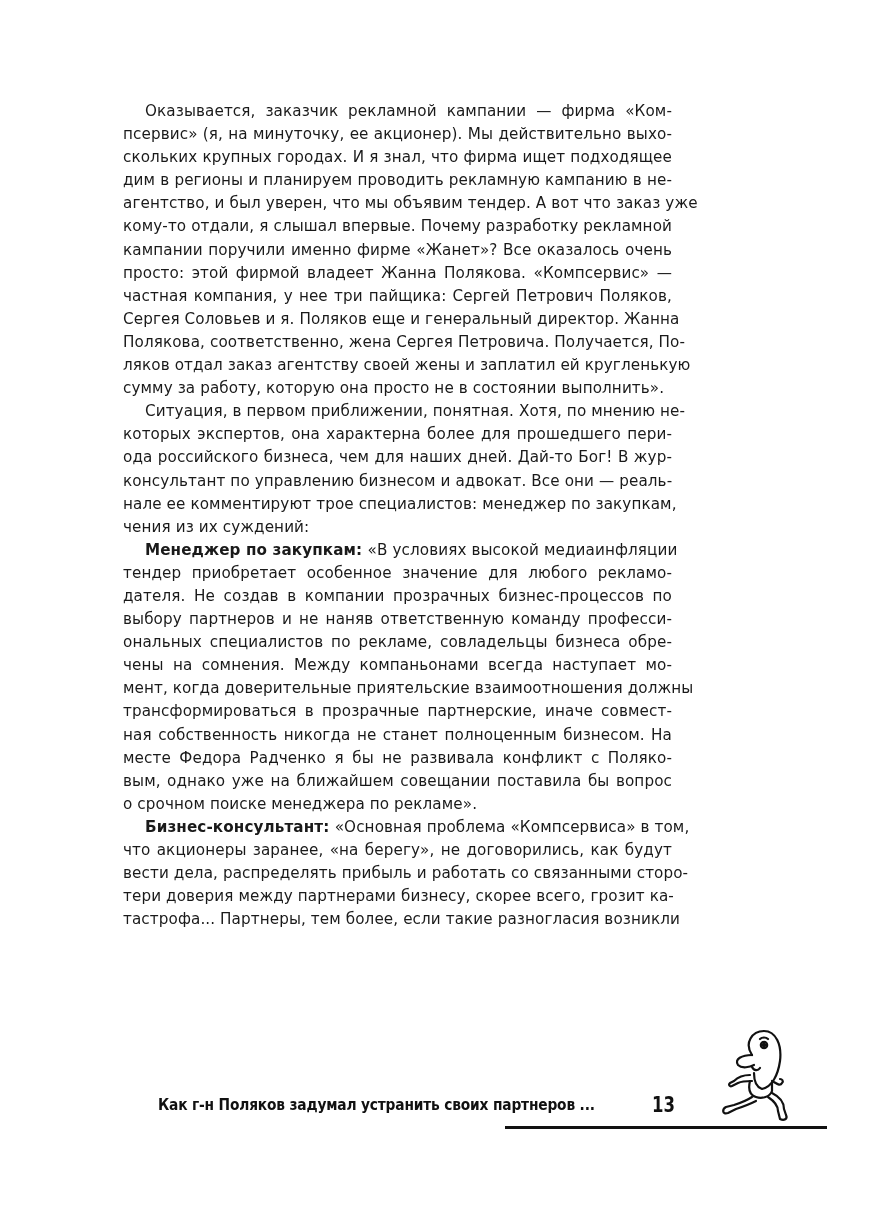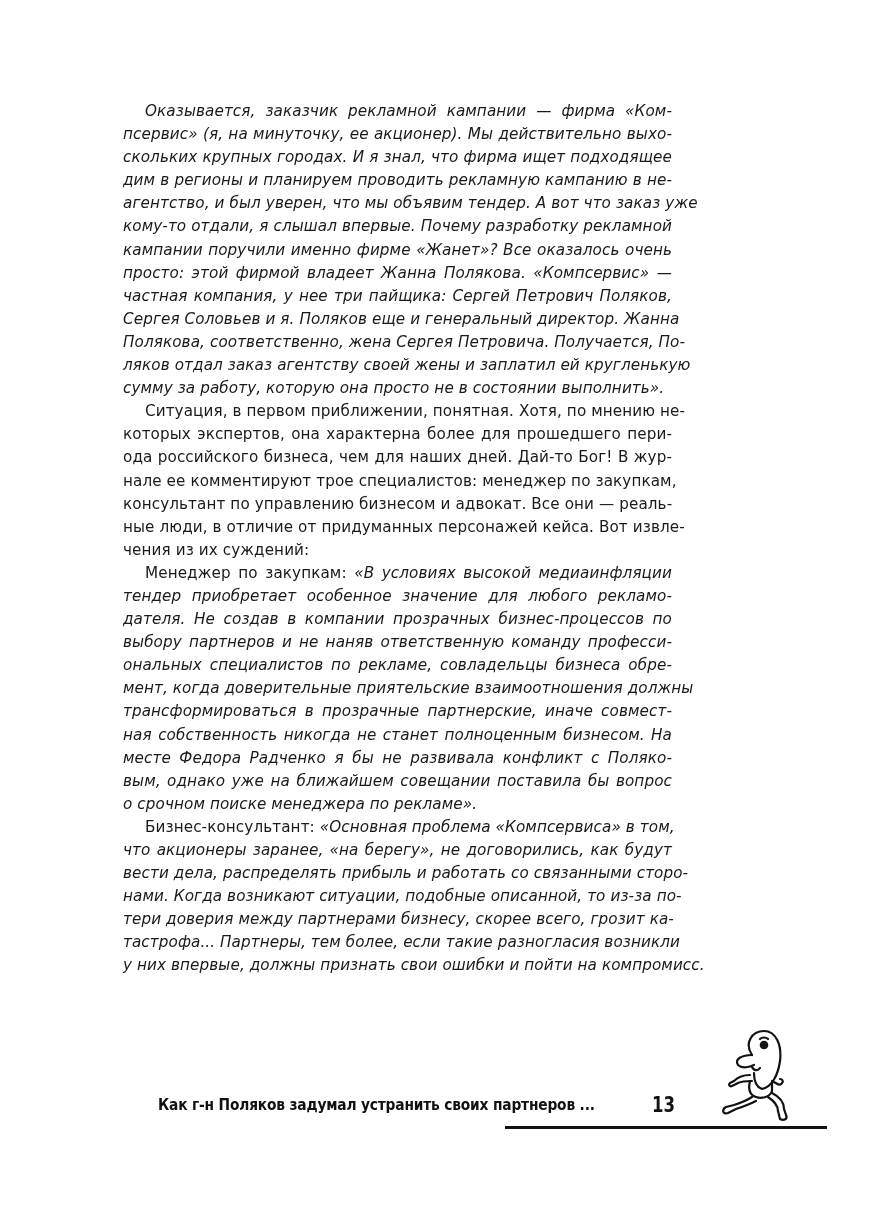--- a/index.html
+++ b/index.html
@@ -9,22 +9,22 @@
     position: absolute; left: 123px; top: 100px; width: 549px;
     font-family: "DejaVu Sans", sans-serif; font-size: 15.2px; color: #1a1a1a;
     letter-spacing: 0.1px;
   }
   .line {
     height: 23.1px; line-height: 23.1px; white-space: nowrap;
     text-align: justify; text-align-last: justify;
   }
   .line.last { text-align-last: left; }
   .line.indent { padding-left: 22px; }
-  .it { font-style: italic; }
-  .b { font-weight: normal; }
+  .it { }
+  .b { font-weight: bold; }
   .footer-title {
     position: absolute; left: 158px; top: 1096px;
     font-family: "DejaVu Sans", sans-serif; font-weight: bold; font-size: 15px;
     color: #111; transform: scaleX(0.92); transform-origin: left center; letter-spacing: -0.2px;
   }
   .page-number {
     position: absolute; left: 652px; top: 1092px;
     font-family: "DejaVu Sans", sans-serif; font-weight: bold; font-size: 22px; color: #111;
     transform: scaleX(0.75); transform-origin: left center;
   }
@@ -48,46 +48,44 @@
         <div class="line"><span class="it">частная компания, у нее три пайщика: Сергей Петрович Поляков,</span></div>
         <div class="line"><span class="it">Сергея Соловьев и я. Поляков еще и генеральный директор. Жанна</span></div>
         <div class="line"><span class="it">Полякова, соответственно, жена Сергея Петровича. Получается, По-</span></div>
         <div class="line"><span class="it">ляков отдал заказ агентству своей жены и заплатил ей кругленькую</span></div>
         <div class="line last"><span class="it">сумму за работу, которую она просто не в состоянии выполнить».</span></div>
       </div>
       <div>
         <div class="line indent"><span>Ситуация, в первом приближении, понятная. Хотя, по мнению не-</span></div>
         <div class="line"><span>которых экспертов, она характерна более для прошедшего пери-</span></div>
         <div class="line"><span>ода российского бизнеса, чем для наших дней. Дай-то Бог! В жур-</span></div>
+        <div class="line"><span>консультант по управлению бизнесом и адвокат. Все они — реаль-</span></div>
         <div class="line"><span>нале ее комментируют трое специалистов: менеджер по закупкам,</span></div>
-        <div class="line"><span>консультант по управлению бизнесом и адвокат. Все они — реаль-</span></div>
-        <div class="line"><span>ные люди, в отличие от придуманных персонажей кейса. Вот извле-</span></div>
         <div class="line last"><span>чения из их суждений:</span></div>
       </div>
       <div>
         <div class="line indent"><span class="b">Менеджер по закупкам: </span><span class="it">«В условиях высокой медиаинфляции</span></div>
         <div class="line"><span class="it">тендер приобретает особенное значение для любого рекламо-</span></div>
         <div class="line"><span class="it">дателя. Не создав в компании прозрачных бизнес-процессов по</span></div>
         <div class="line"><span class="it">выбору партнеров и не наняв ответственную команду професси-</span></div>
         <div class="line"><span class="it">ональных специалистов по рекламе, совладельцы бизнеса обре-</span></div>
+        <div class="line"><span class="it">чены на сомнения. Между компаньонами всегда наступает мо-</span></div>
         <div class="line"><span class="it">мент, когда доверительные приятельские взаимоотношения должны</span></div>
         <div class="line"><span class="it">трансформироваться в прозрачные партнерские, иначе совмест-</span></div>
         <div class="line"><span class="it">ная собственность никогда не станет полноценным бизнесом. На</span></div>
         <div class="line"><span class="it">месте Федора Радченко я бы не развивала конфликт с Поляко-</span></div>
         <div class="line"><span class="it">вым, однако уже на ближайшем совещании поставила бы вопрос</span></div>
         <div class="line last"><span class="it">о срочном поиске менеджера по рекламе».</span></div>
       </div>
       <div>
         <div class="line indent"><span class="b">Бизнес-консультант: </span><span class="it">«Основная проблема «Компсервиса» в том,</span></div>
         <div class="line"><span class="it">что акционеры заранее, «на берегу», не договорились, как будут</span></div>
         <div class="line"><span class="it">вести дела, распределять прибыль и работать со связанными сторо-</span></div>
-        <div class="line"><span class="it">нами. Когда возникают ситуации, подобные описанной, то из-за по-</span></div>
         <div class="line"><span class="it">тери доверия между партнерами бизнесу, скорее всего, грозит ка-</span></div>
         <div class="line"><span class="it">тастрофа... Партнеры, тем более, если такие разногласия возникли</span></div>
-        <div class="line last"><span class="it">у них впервые, должны признать свои ошибки и пойти на компромисс.</span></div>
       </div>
     </div>
 
   <div class="footer-title">Как г-н Поляков задумал устранить своих партнеров ...</div>
   <div class="page-number">13</div>
   <div class="footer-rule"></div>
 
   <svg class="mascot" viewBox="0 0 120 100" fill="none" stroke="#111" stroke-width="2.2" stroke-linecap="round" stroke-linejoin="round">
 
     <path d="M52 30 C44 18 52 6 64 6 C76 6 82 20 80 36 C78 50 72 62 62 64 C56 62 54 56 54 48"></path>

